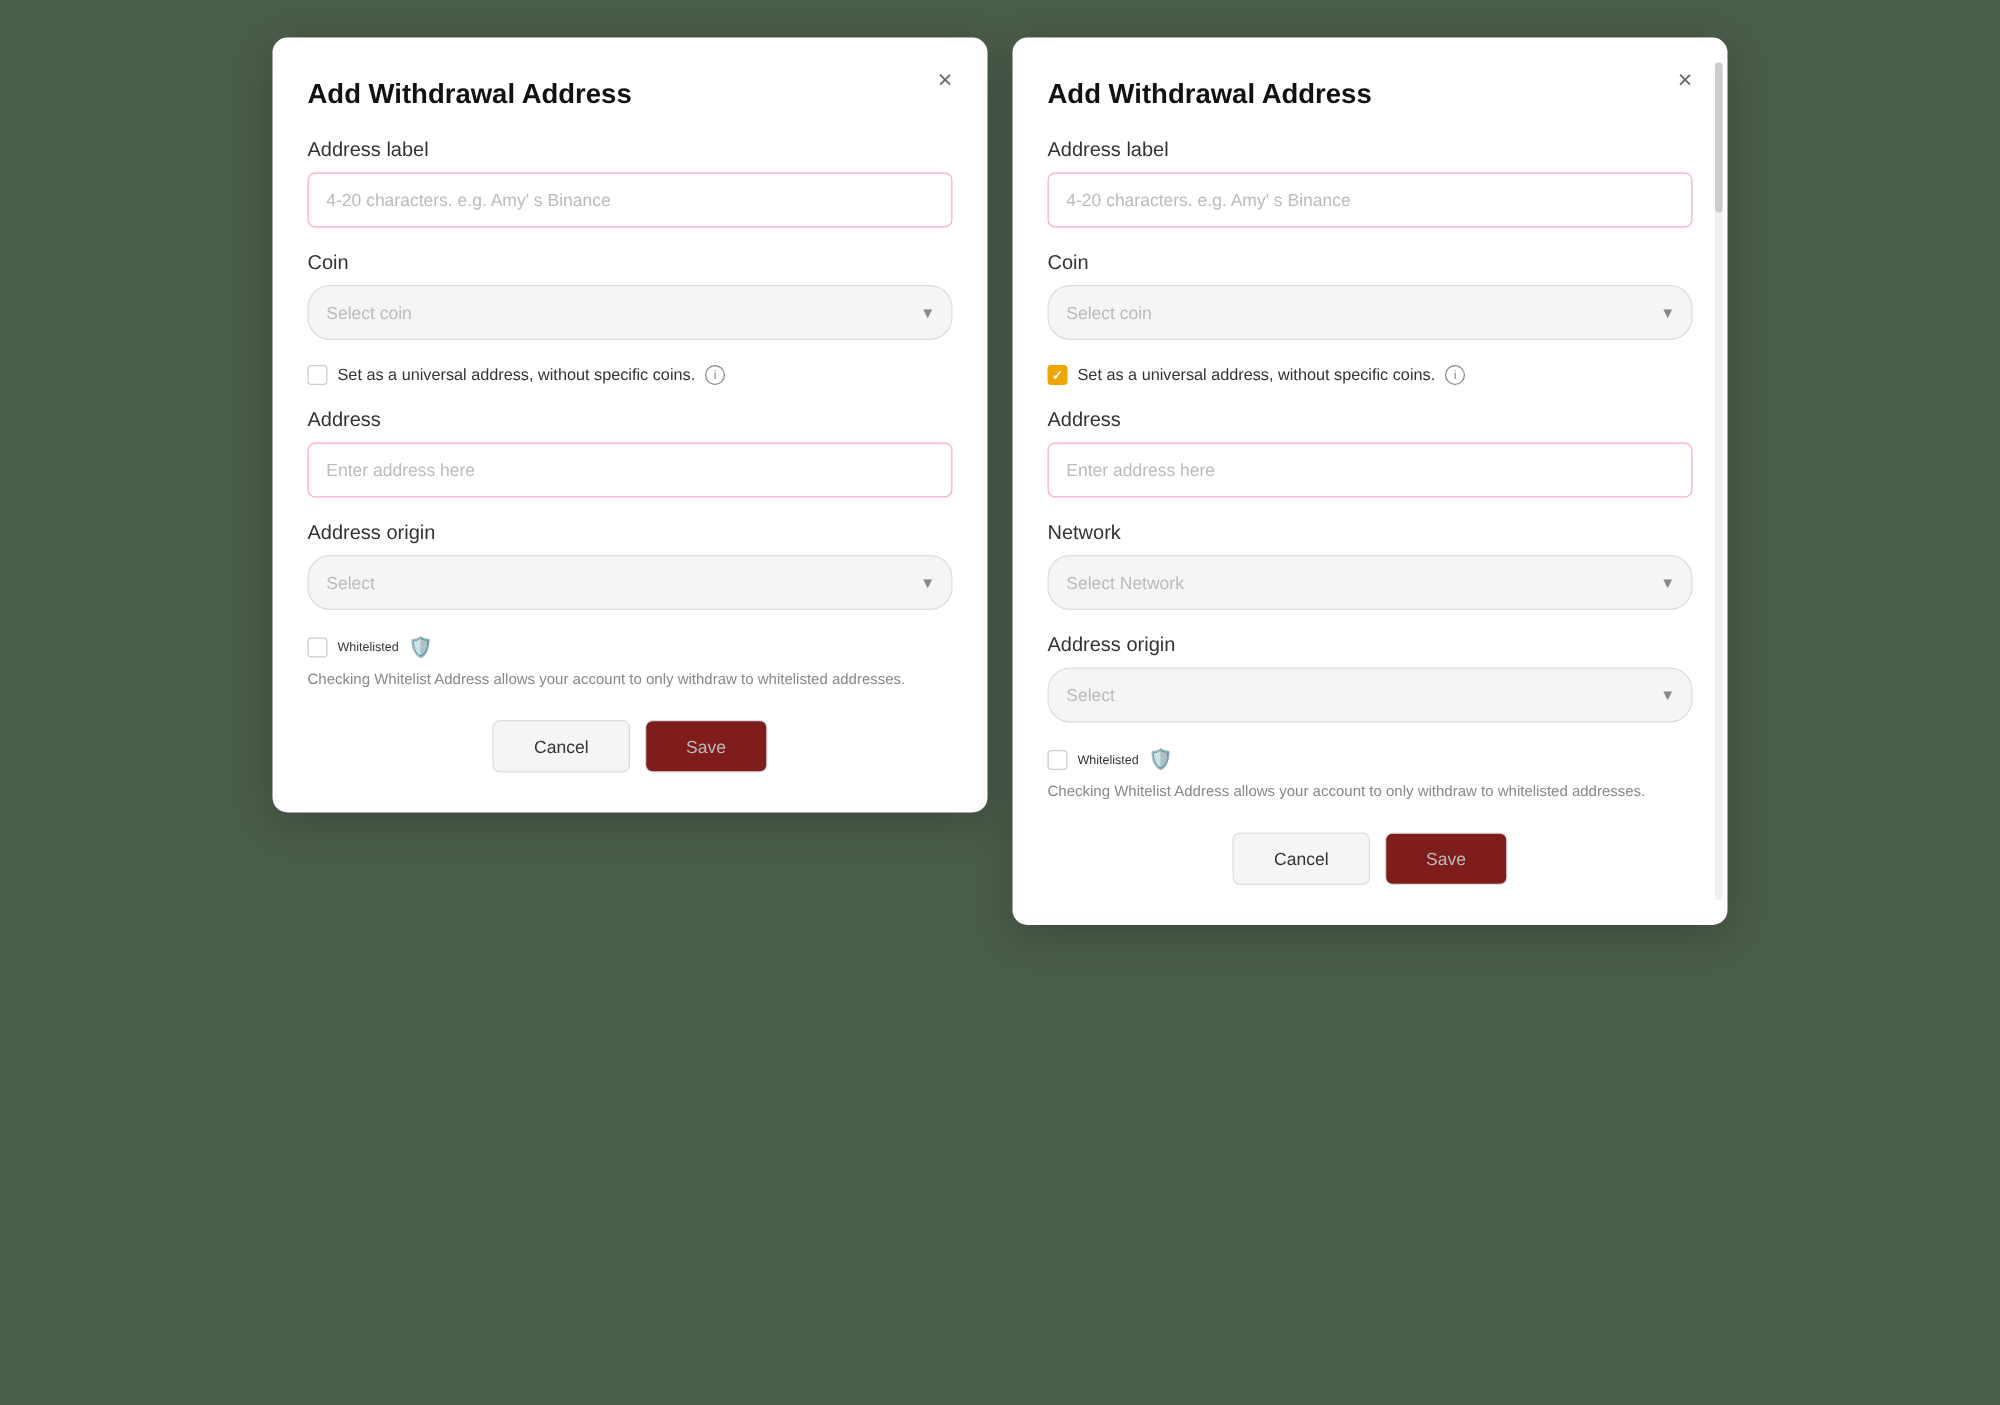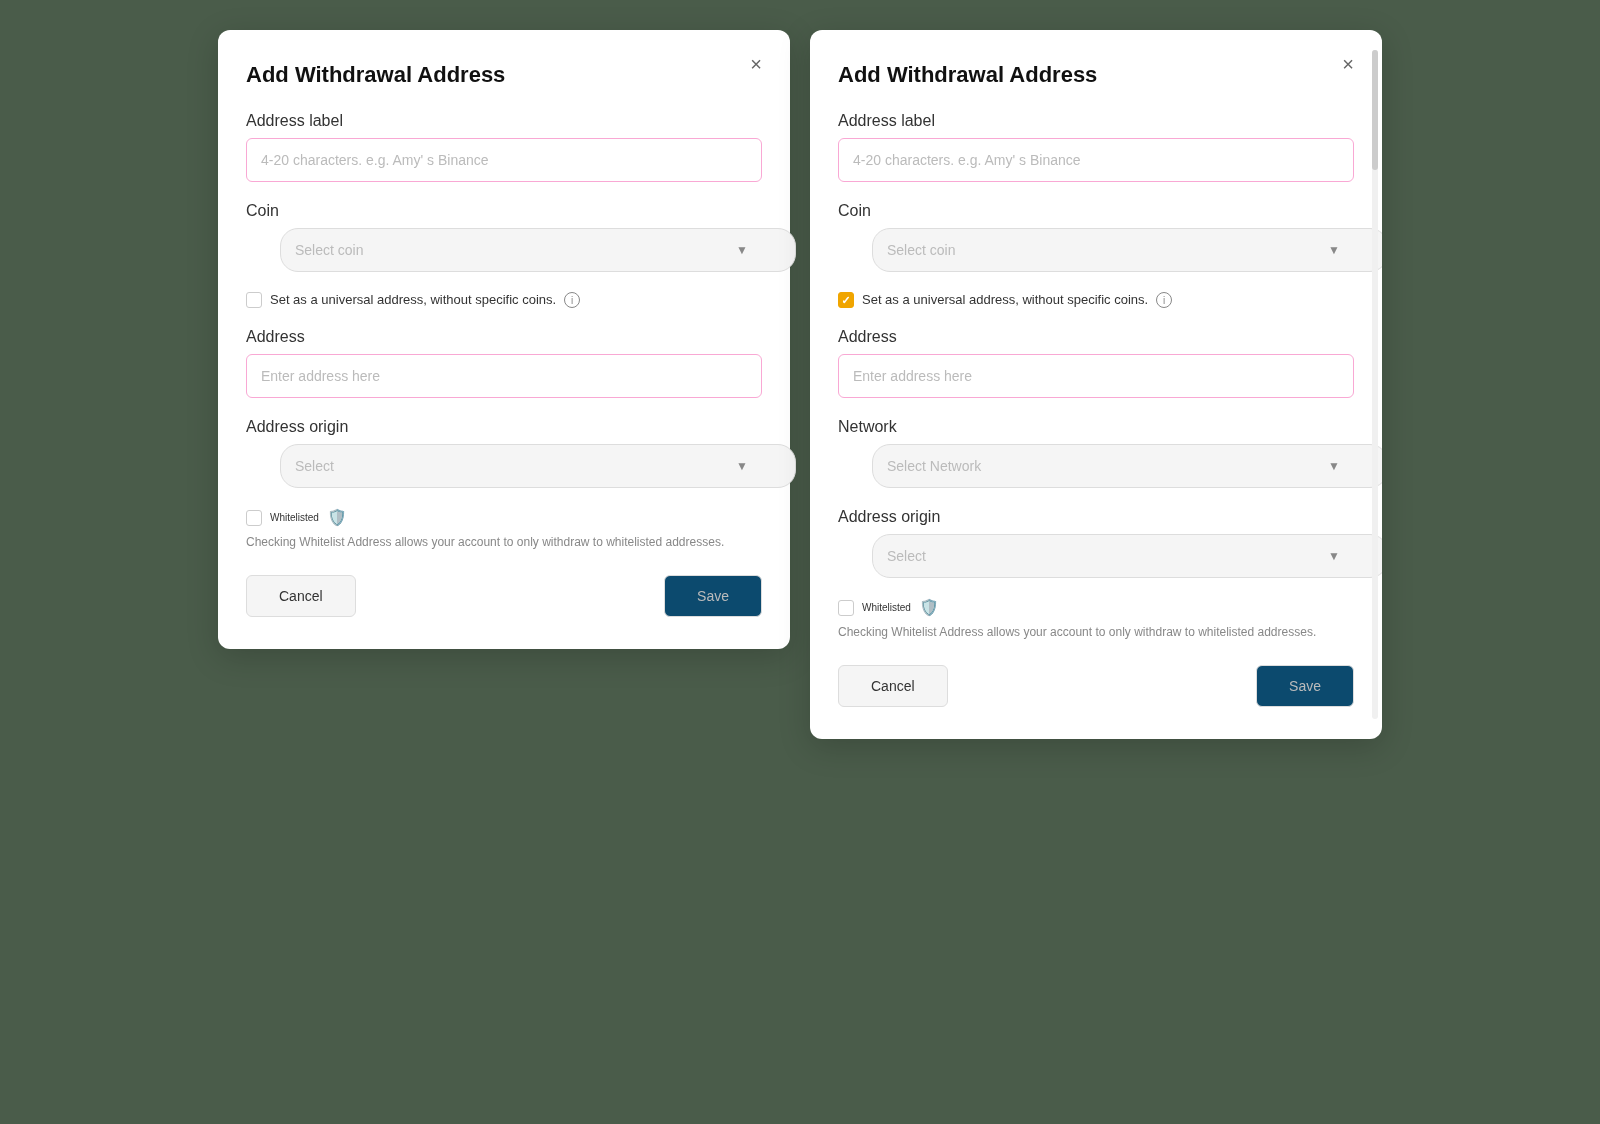--- a/index.html
+++ b/index.html
@@ -68,21 +68,20 @@
       border: 1px solid #ddd;
       border-radius: 18px;
       padding: 13px 14px;
       font-size: 14px;
       color: #bbb;
       outline: none;
       background: #f5f5f5;
       appearance: none;
       -webkit-appearance: none;
       cursor: pointer;
-      margin-left: 34px;
     }
     .select-wrapper {
       position: relative;
     }
     .select-wrapper .chevron {
       position: absolute;
       right: 14px;
       top: 50%;
       transform: translateY(-50%);
       color: #888;
@@ -157,38 +156,38 @@
       font-size: 16px;
     }
     .whitelist-desc {
       font-size: 12px;
       color: #888;
       line-height: 1.5;
     }
     .button-row {
       display: flex;
       gap: 12px;
-      justify-content: space-between;
+      justify-content: center;
       margin-top: 12px;
     }
     .btn-cancel {
       padding: 12px 32px;
       border: 1px solid #ddd;
       border-radius: 6px;
       background: #f5f5f5;
       font-size: 14px;
       color: #333;
       cursor: pointer;
       font-weight: 500;
     }
     .btn-save {
       padding: 12px 32px;
       border: 1px solid #ddd;
       border-radius: 6px;
-      background: #0c4a6e;
+      background: #7f1d1d;
       font-size: 14px;
       color: #bbb;
       cursor: not-allowed;
       font-weight: 500;
     }
     .scrollbar-track {
       position: absolute;
       right: 4px;
       top: 20px;
       bottom: 20px;

